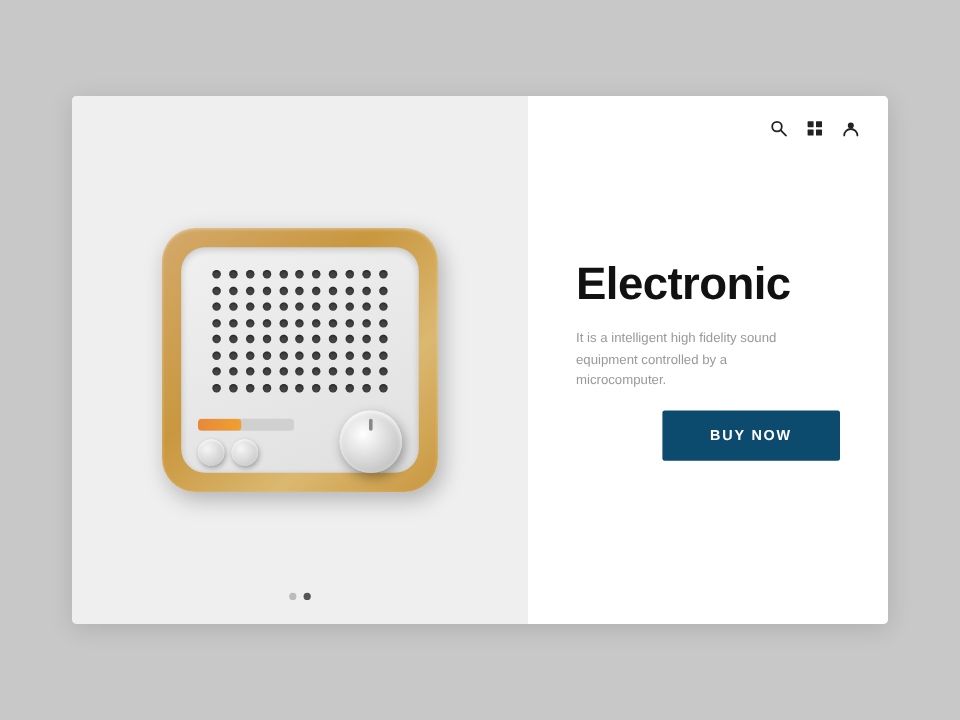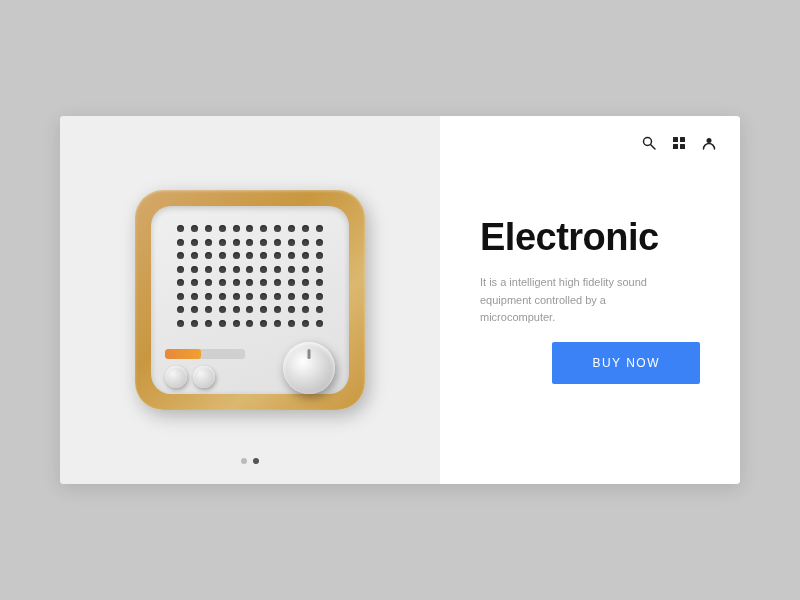--- a/index.html
+++ b/index.html
@@ -9,21 +9,21 @@
       height: 600px;
       background: #c8c8c8;
       display: flex;
       align-items: center;
       justify-content: center;
       font-family: 'Arial', sans-serif;
     }
 
     .card {
       width: 680px;
-      height: 368px;
+      height: 440px;
       background: #f5f5f5;
       border-radius: 4px;
       display: flex;
       overflow: hidden;
       box-shadow: 0 4px 20px rgba(0,0,0,0.12);
     }
 
     
     .left-panel {
       width: 380px;
@@ -213,26 +213,26 @@
 
     .product-desc {
       font-size: 11px;
       color: #999;
       line-height: 1.6;
       max-width: 200px;
       margin-bottom: 15px;
     }
 
     .buy-btn {
-      background: #3b82f6;
+      background: #0c4a6e;
       color: #fff;
       border: none;
       padding: 14px 40px;
       font-size: 12px;
-      font-weight: 400;
+      font-weight: 700;
       letter-spacing: 1.5px;
       cursor: pointer;
       border-radius: 2px;
       align-self: flex-end;
       text-transform: uppercase;
     }
   </style>
 </head>
 <body>
 

